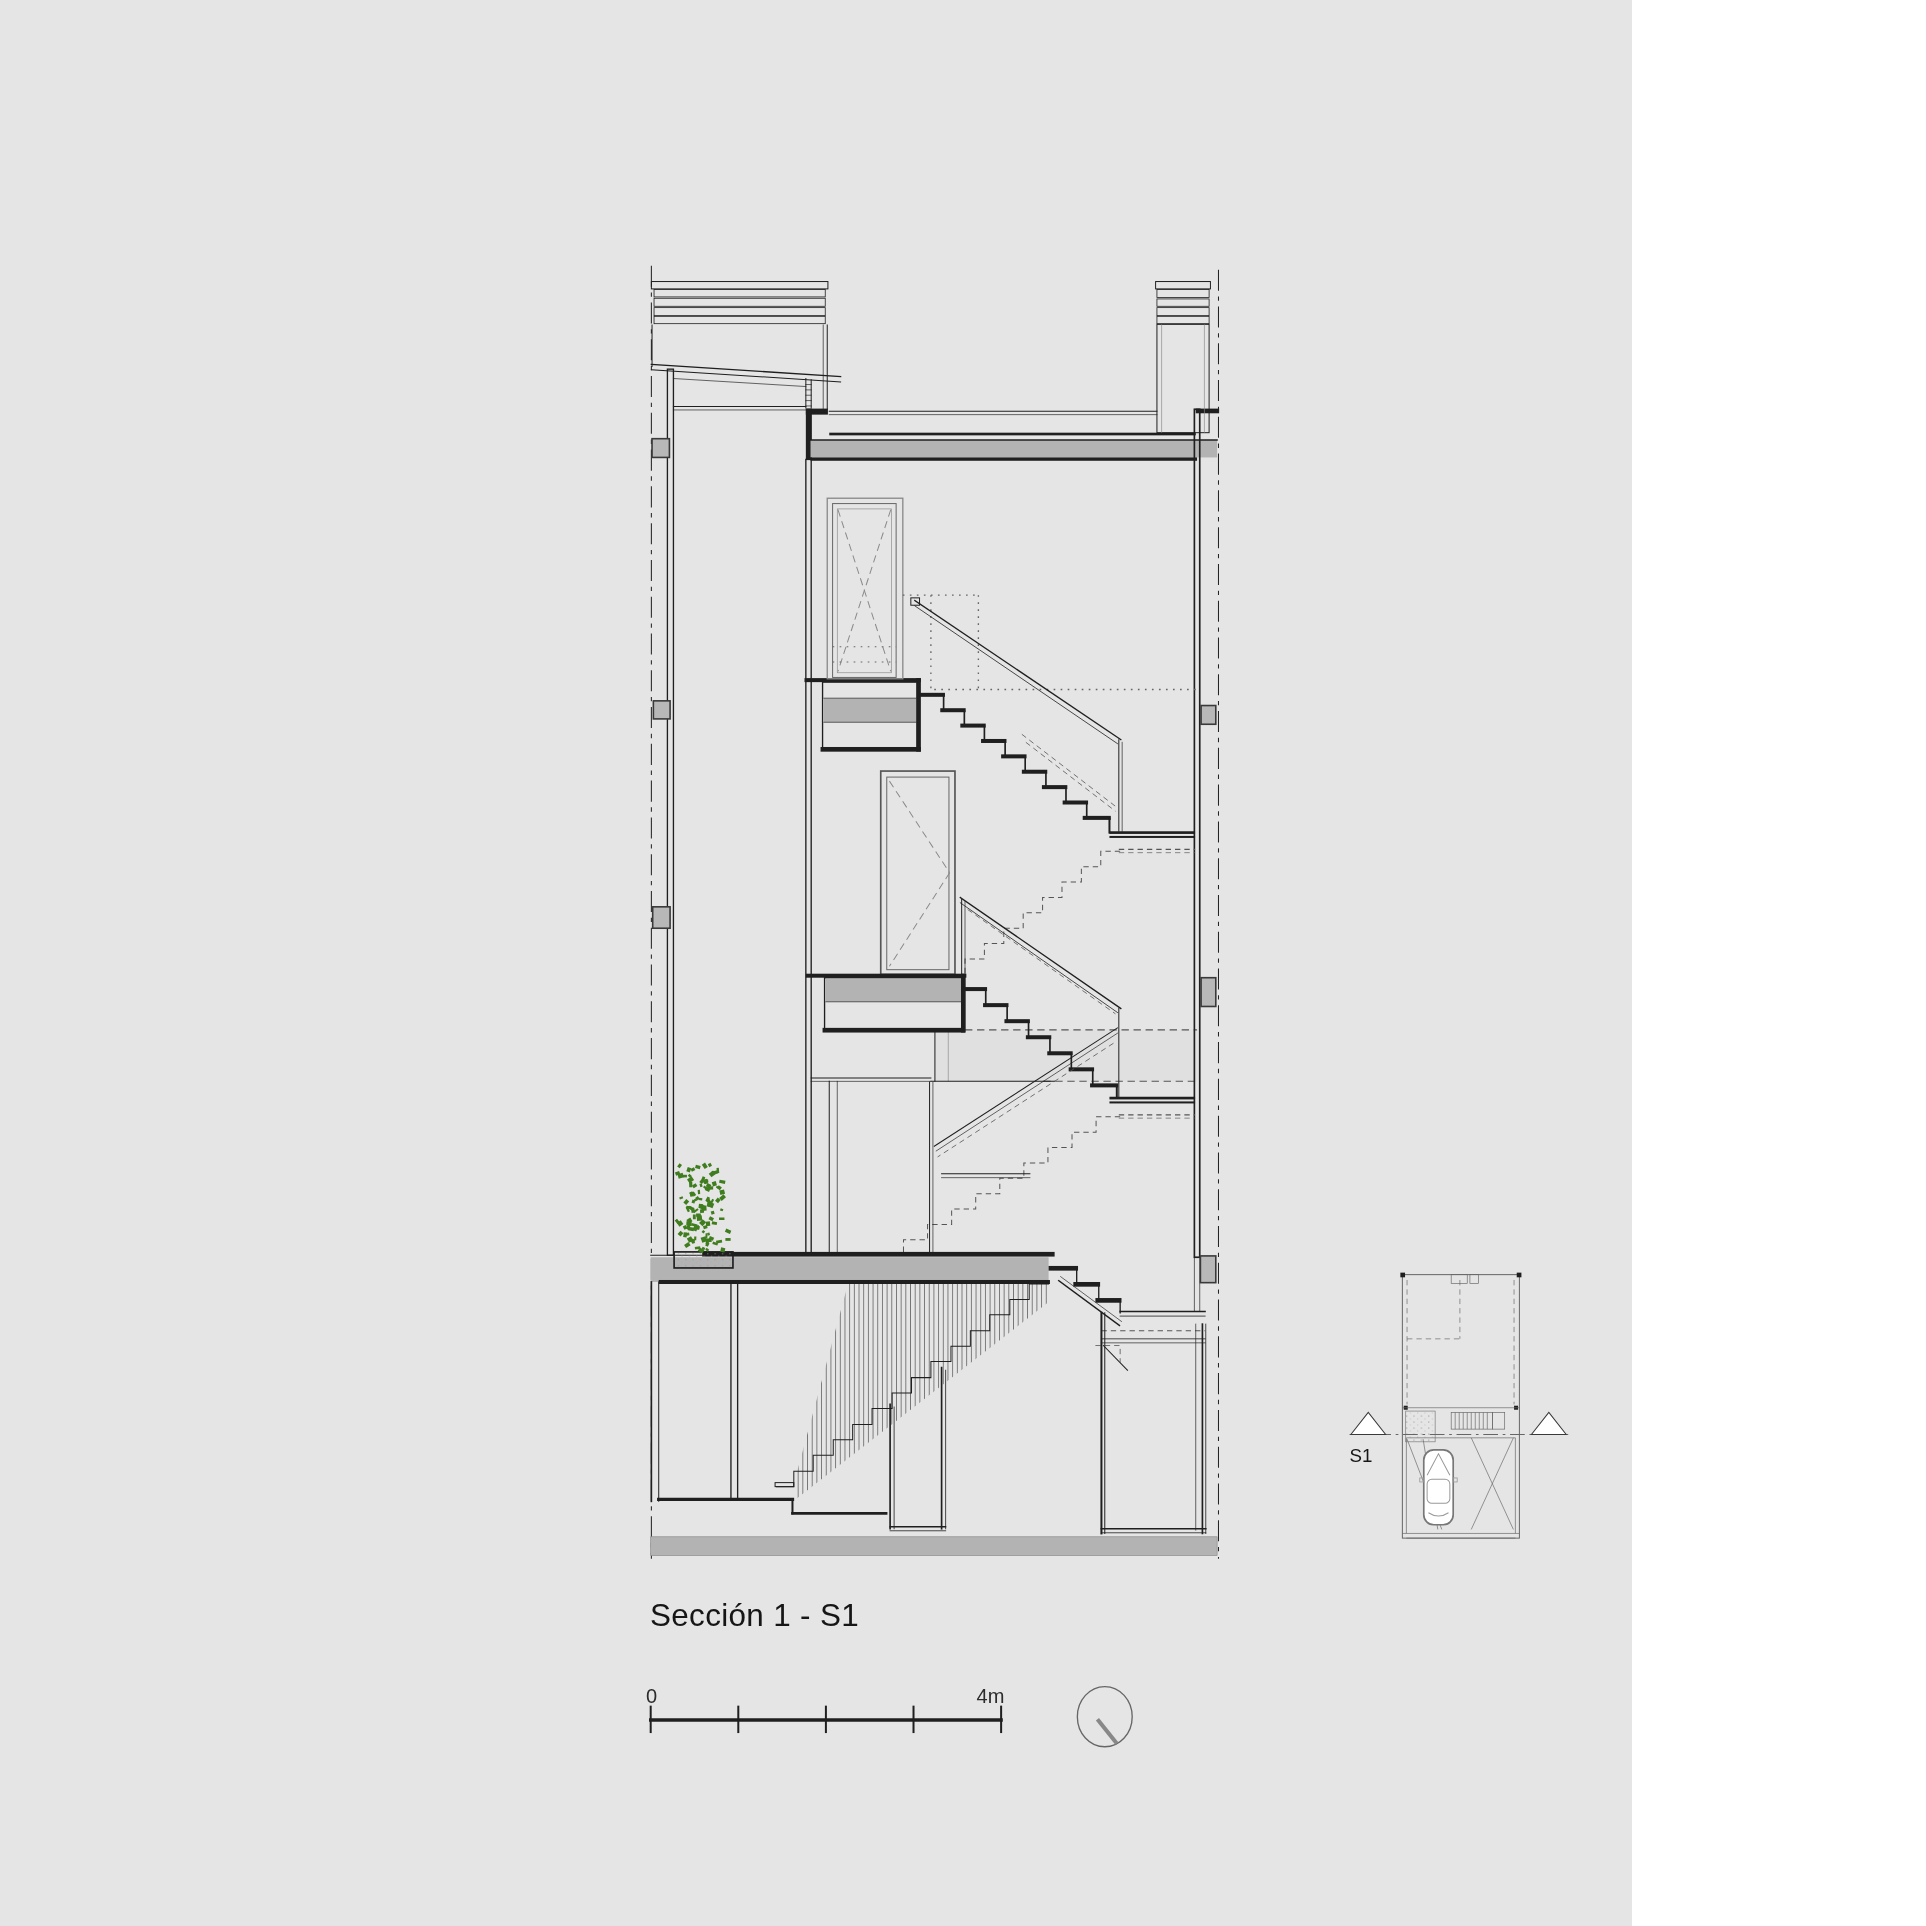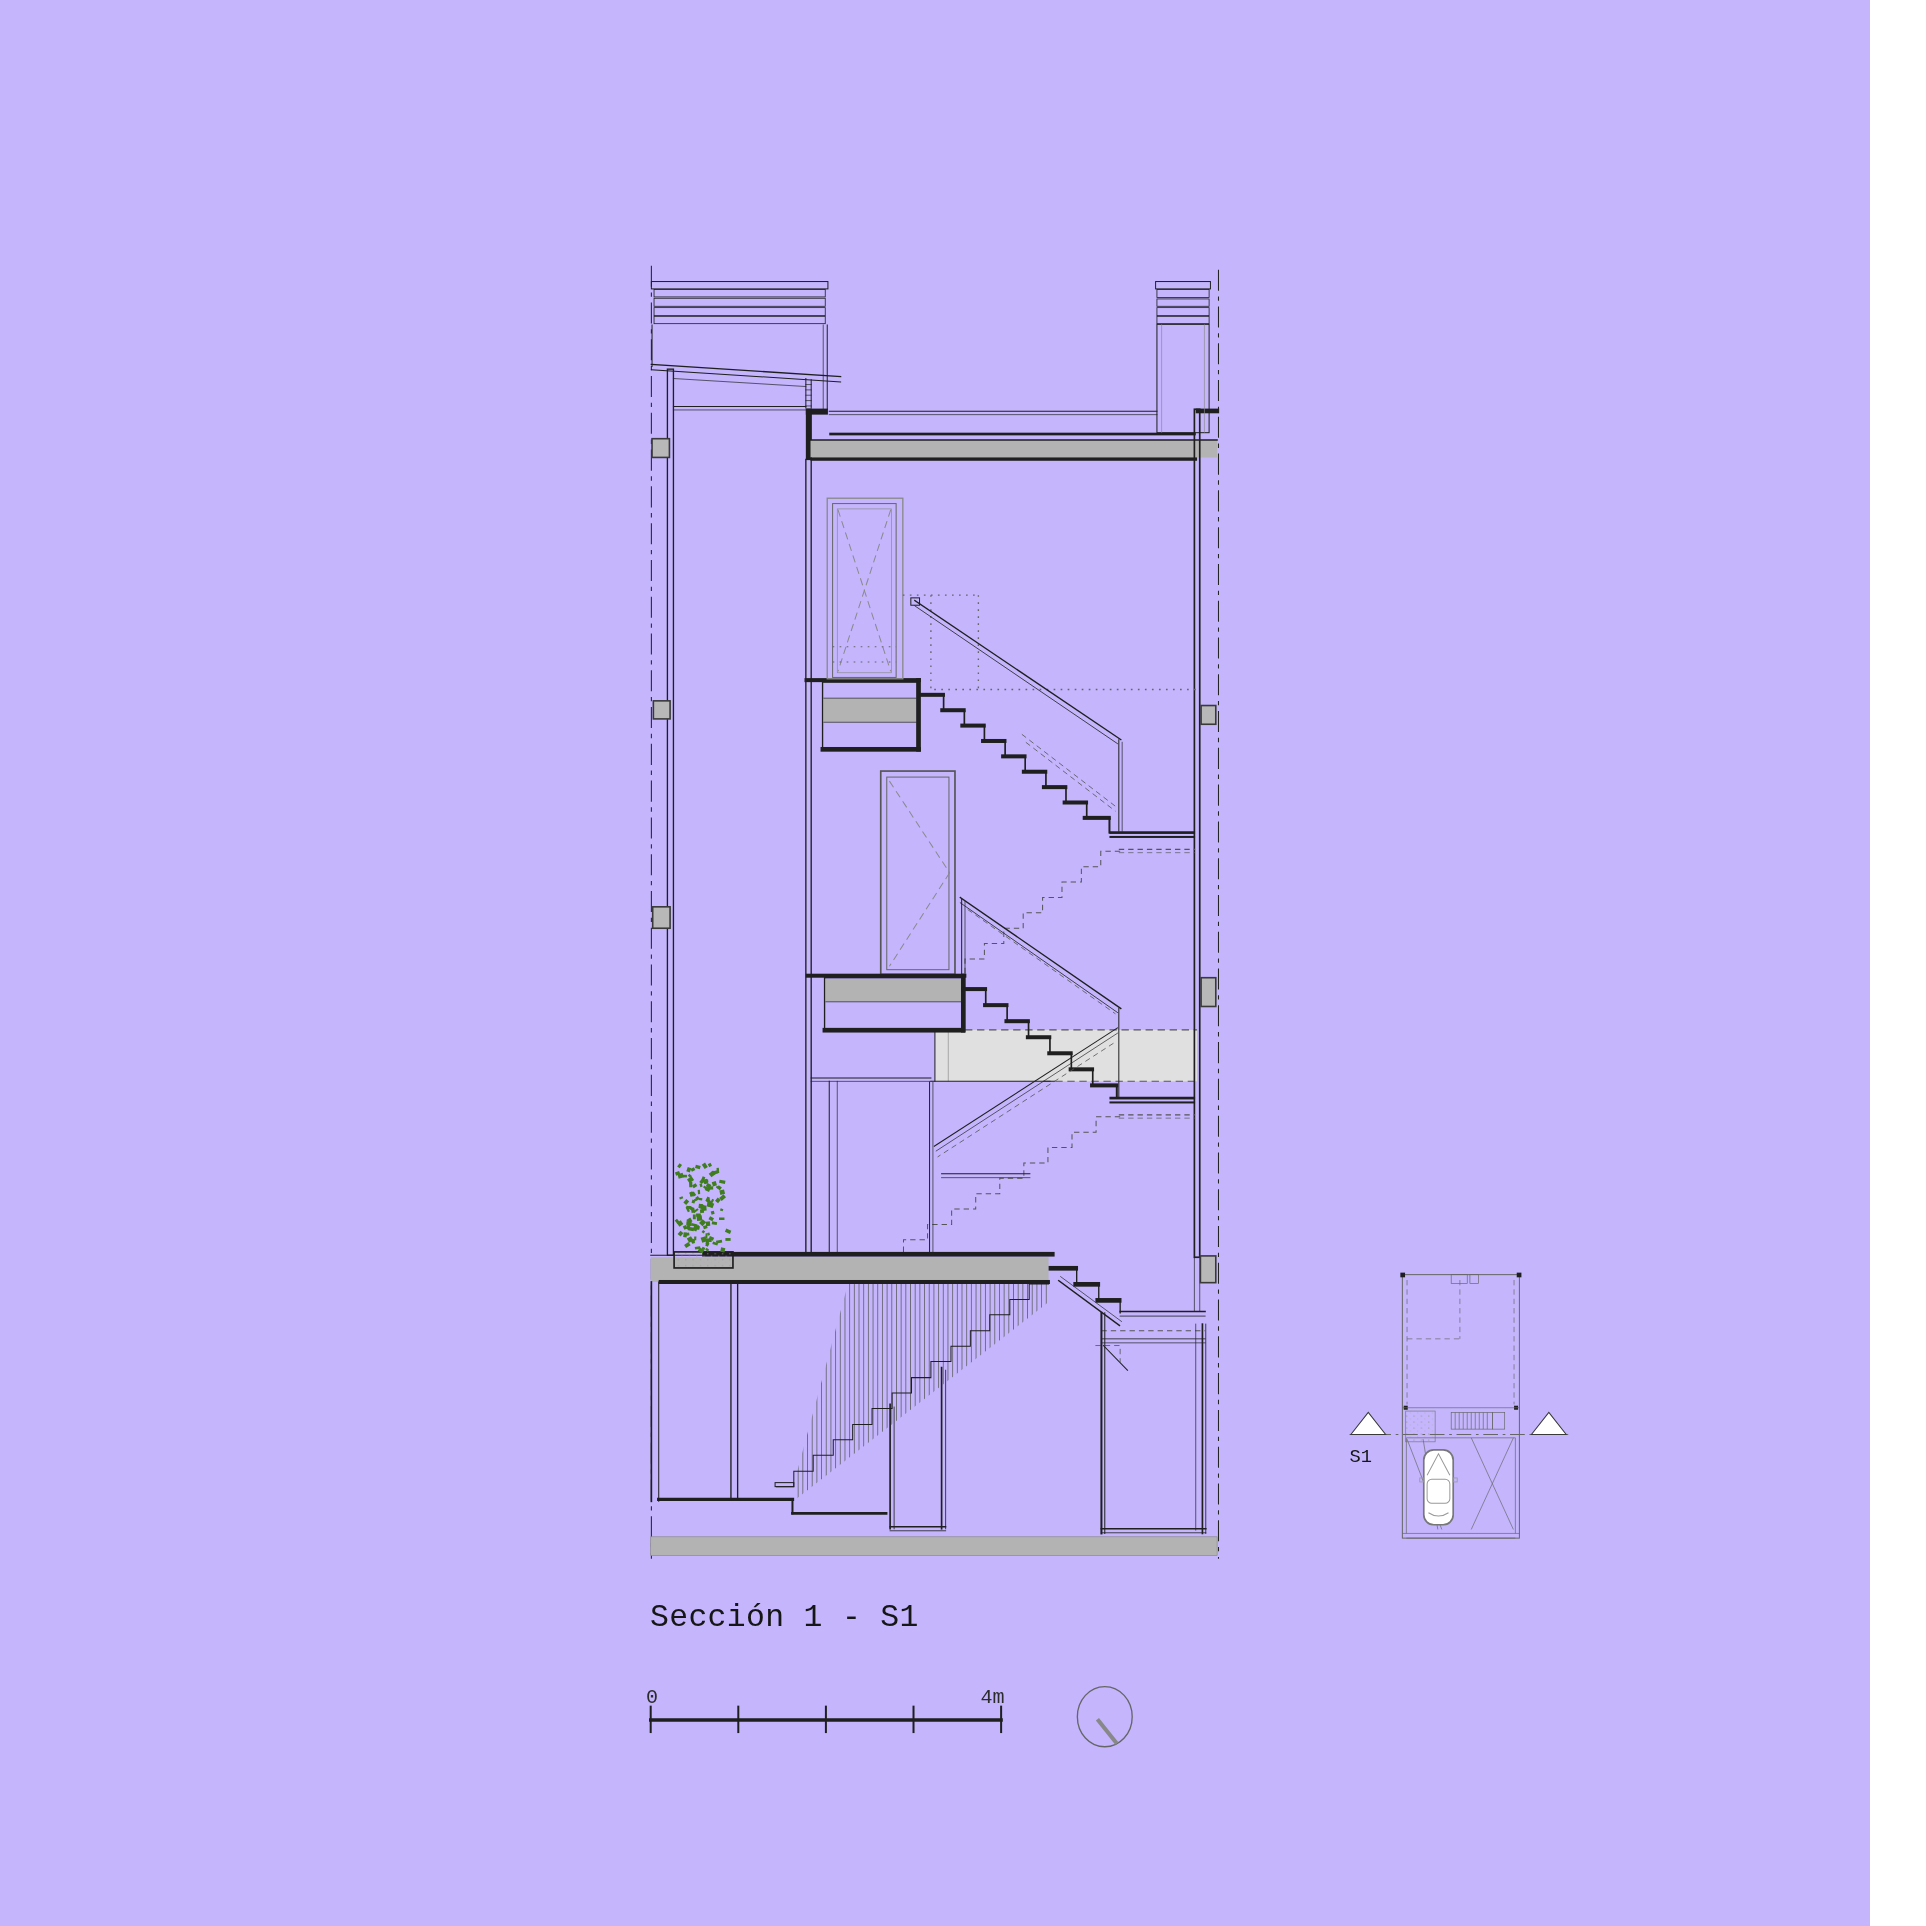--- a/index.html
+++ b/index.html
@@ -1,17 +1,17 @@
 <!DOCTYPE html>
 <html style="--line: #1f1f1f; --slab-gray: #b3b3b3; --light-gray: #e0e0e0; --neighbor-gray: #b8b8b8; --plant-green: #3f7d1e; --frame-gray: #8a8a8a;font-size:10.7px"><head>
 <meta charset="utf-8">
 <style>
   html,body{margin:0;padding:0;background:#fff;}
-  .canvas{position:relative;width:1870px;height:1926px;background:#c4b5fd;overflow:hidden;
-          font-family:Liberation Mono, monospace;}
+  .canvas{position:relative;width:1632px;height:1926px;background:#e5e5e5;overflow:hidden;
+          font-family:Liberation Sans, sans-serif;}
   svg{position:absolute;left:0;top:0;width:1926px;height:1926px;}
   svg *{vector-effect:none;}
   .ln{stroke:var(--line,#1f1f1f);fill:none;stroke-linecap:square;}
   .g8{stroke:#8a8a8a;fill:none;}
   .g6{stroke:#666;fill:none;}
   .mid{stroke:#555;fill:none;}
   .w1{stroke-width:1;} .w12{stroke-width:1.2;} .w15{stroke-width:1.5;} .w2{stroke-width:2;}
   .w22{stroke-width:2.2;} .w25{stroke-width:2.5;} .w3{stroke-width:3;} .w4{stroke-width:4;}
   .w5{stroke-width:5;}
   .dark{fill:var(--line,#1f1f1f);stroke:none;}

